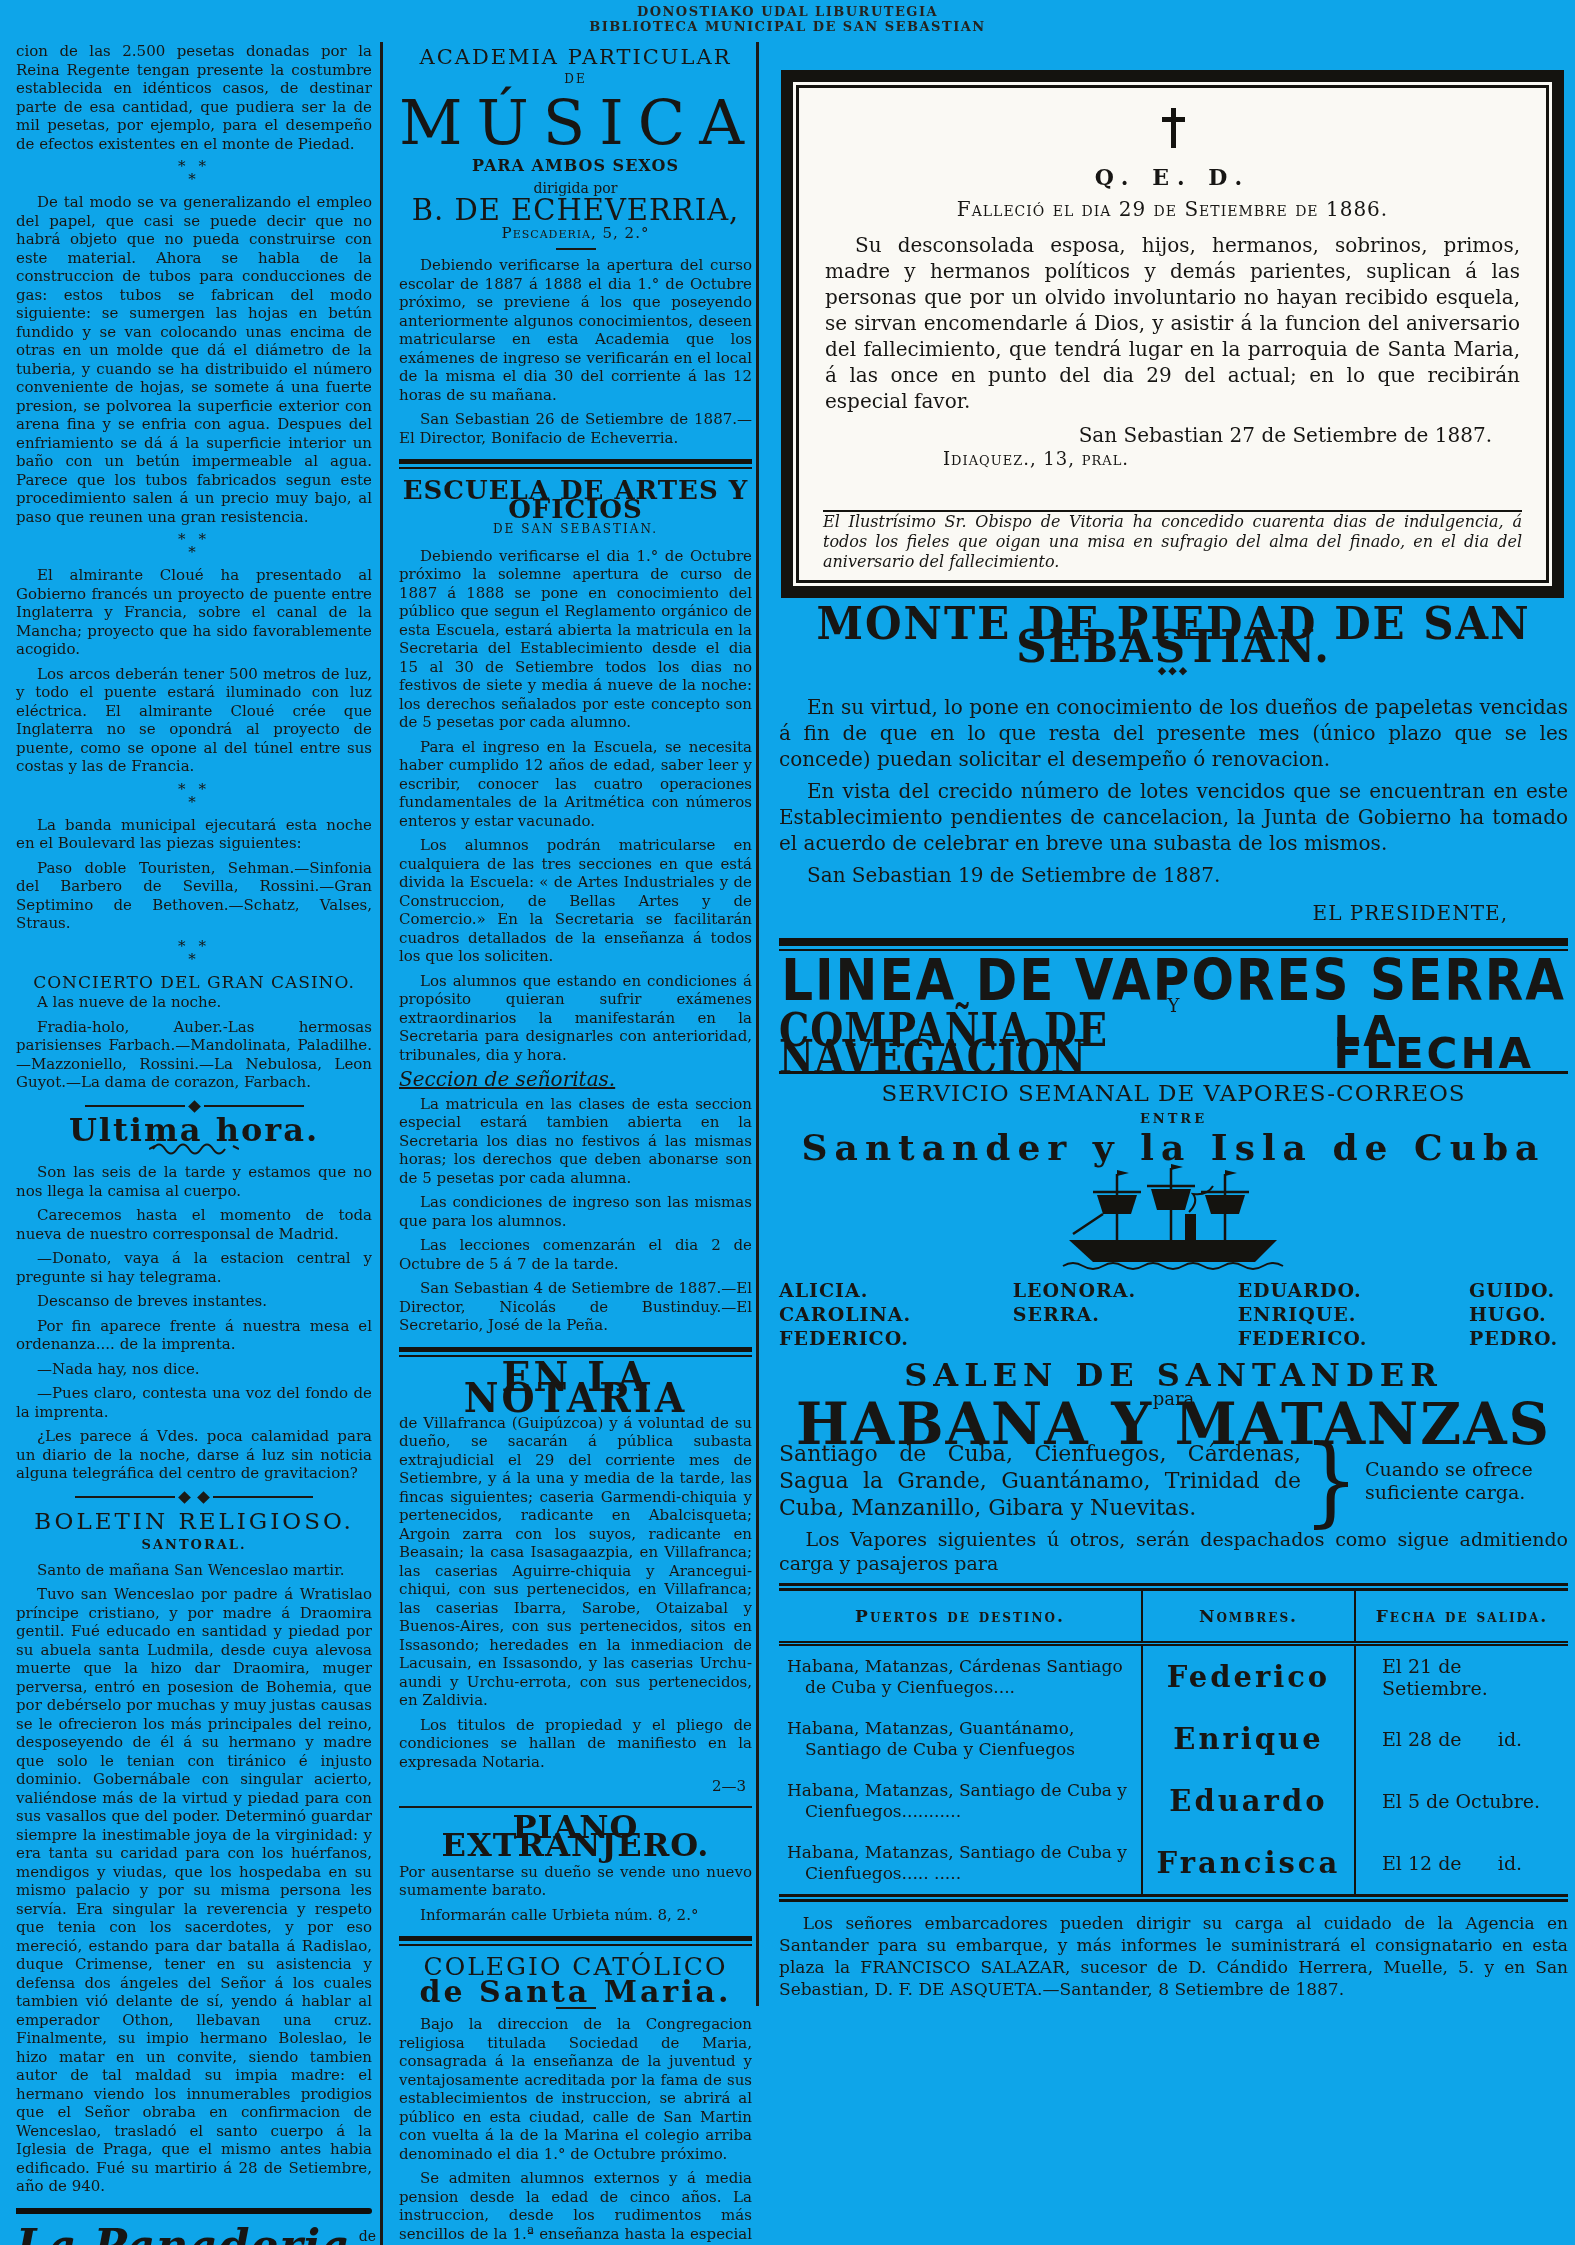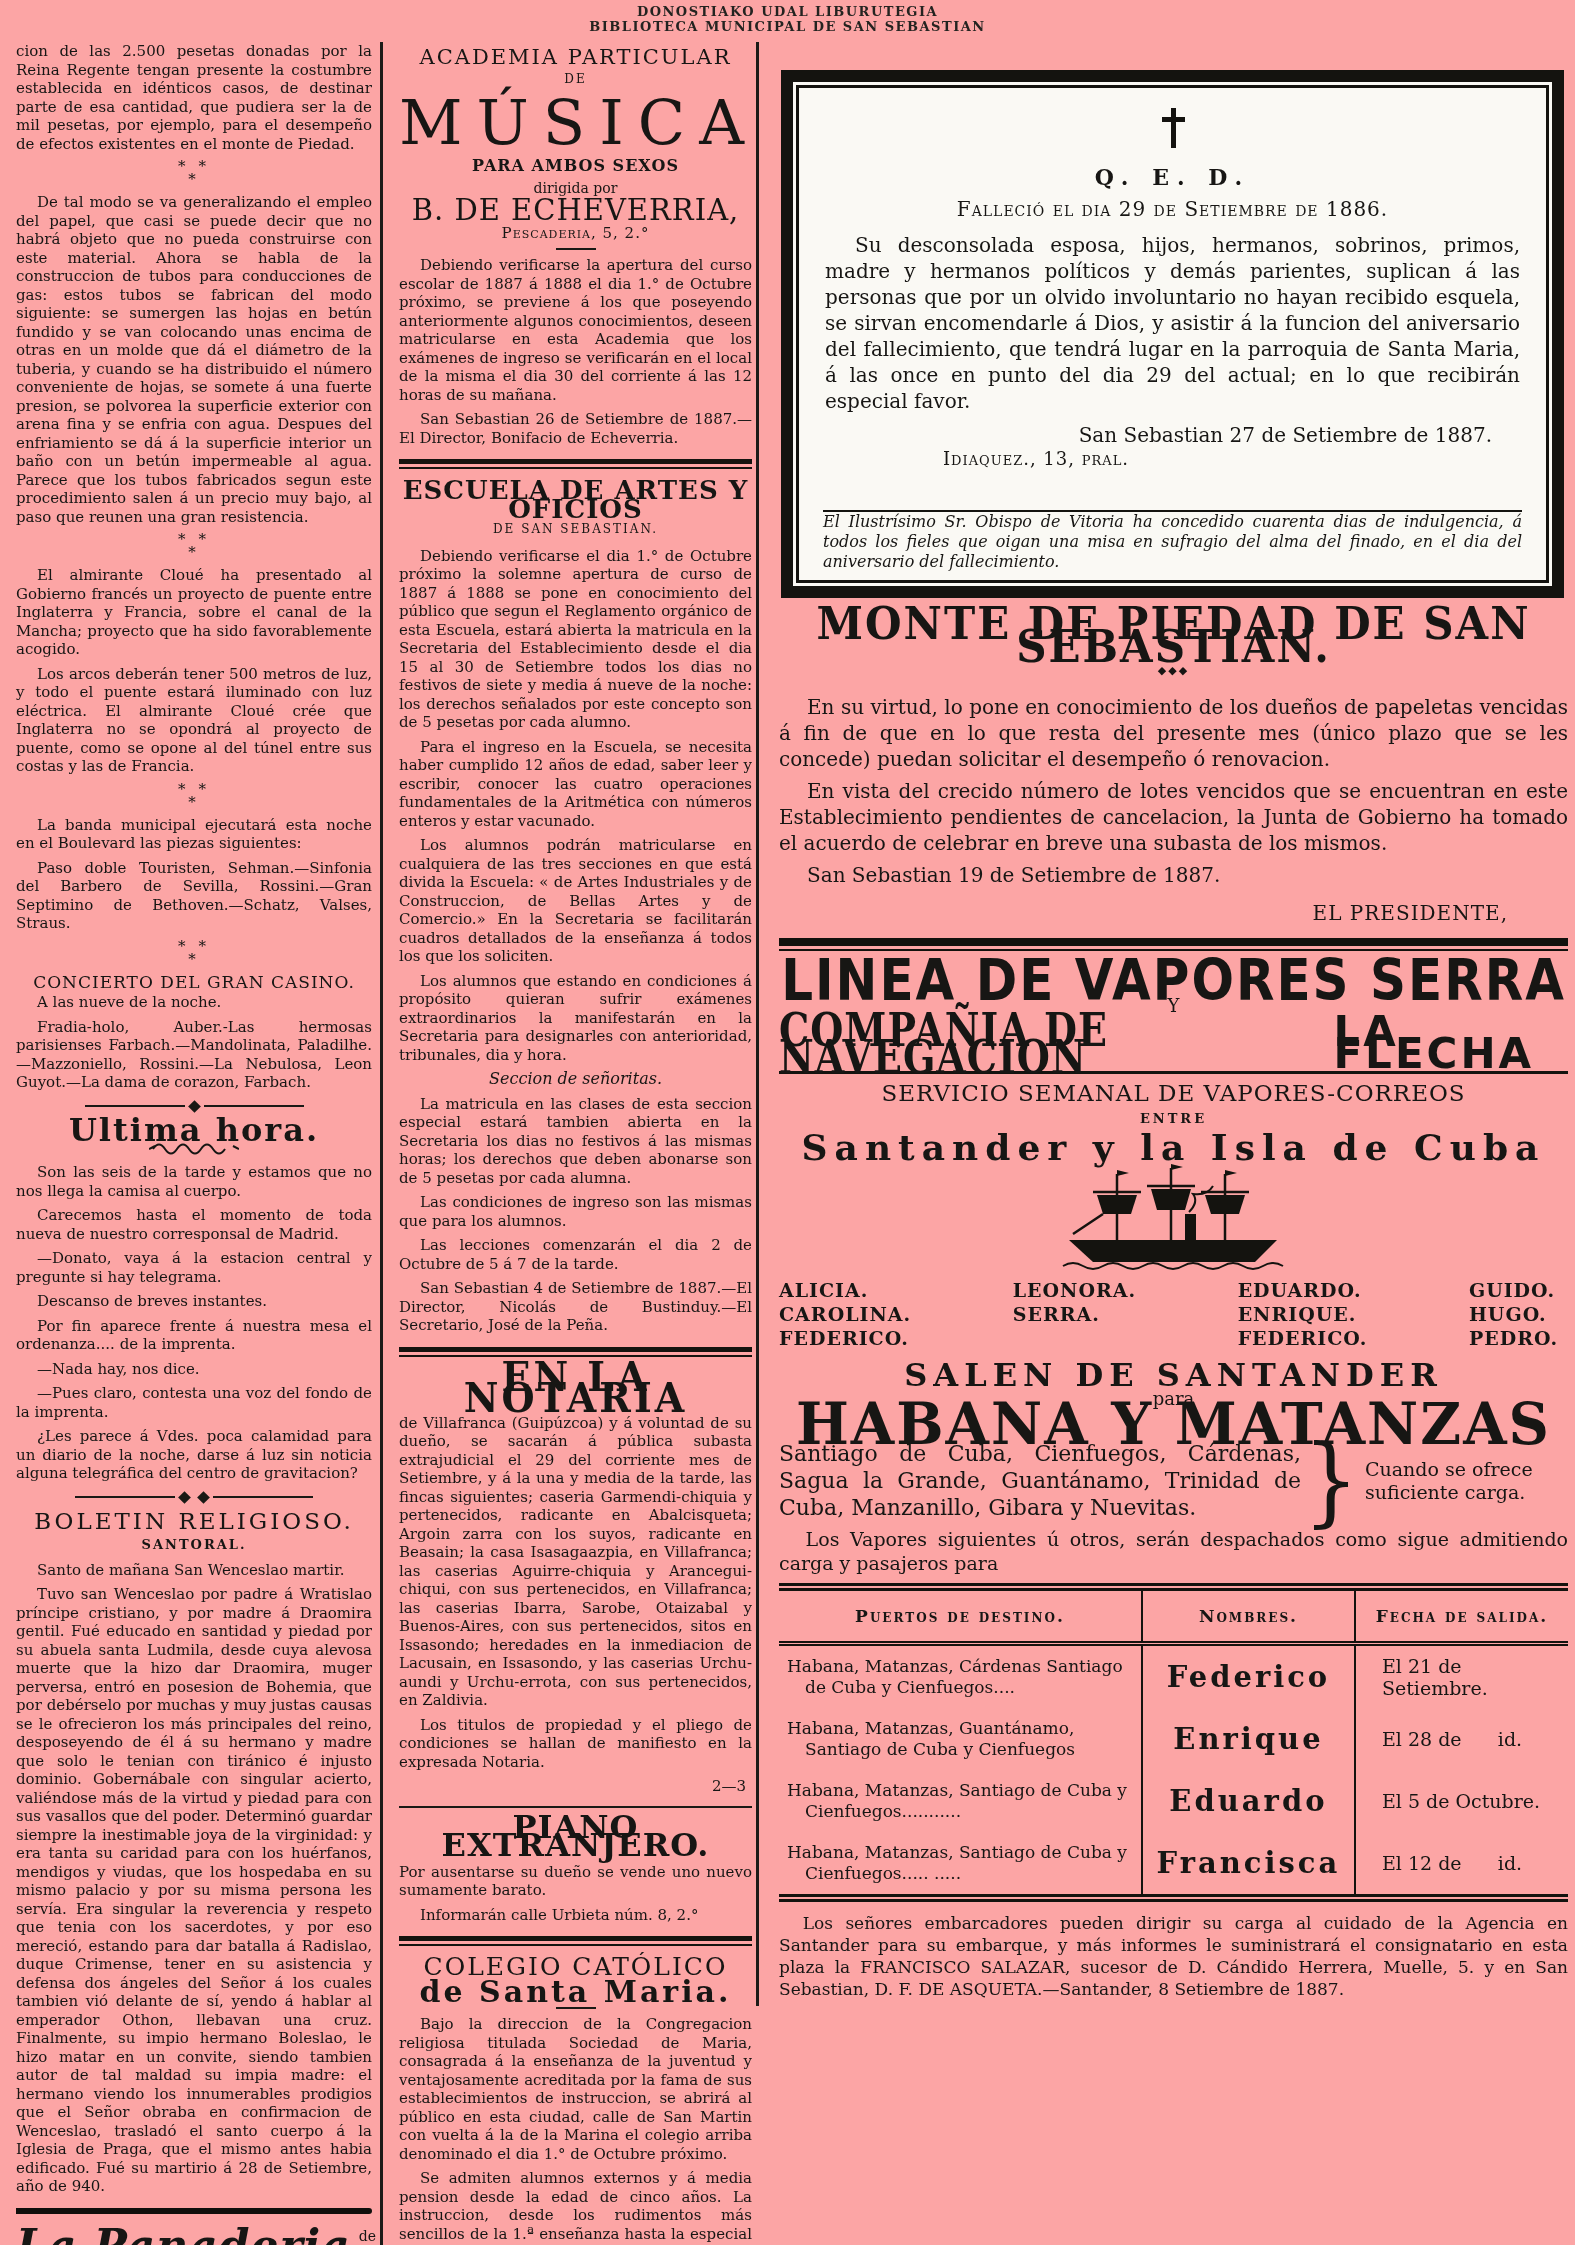--- a/index.html
+++ b/index.html
@@ -1,16 +1,16 @@
 <!DOCTYPE html>
 <html><head>
 <meta charset="utf-8">
 <style>
   html,body{margin:0;padding:0;background:#e8e6e0;}
-  #page{position:relative;width:1575px;height:2245px;background:#fca5a5;color:#171614;
+  #page{position:relative;width:1575px;height:2245px;background:#0ea5e9;color:#171614;
         font-family:"DejaVu Serif", serif;overflow:hidden;}
   
   .col{position:absolute;top:42px;}
   p{margin:0 0 6px 0;text-align:justify;text-indent:1.4em;}
   .noindent{text-indent:0;}
   
   #pagehead{position:absolute;top:4px;left:0;width:100%;text-align:center;color:#242320;
             font-family:"DejaVu Serif",serif;}
   #pagehead div{font-size:13px;letter-spacing:1.5px;line-height:15px;font-weight:bold;}
   
@@ -46,21 +46,21 @@
   .acad-l1{font-size:21px;letter-spacing:2px;text-align:center;margin-top:6px;}
   .acad-l2{font-size:12px;text-align:center;letter-spacing:2px;margin:3px 0;}
   .acad-musica{font-size:62px;letter-spacing:14px;text-align:right;line-height:64px;margin:2px 0;}
   .acad-l4{font-size:16px;font-weight:bold;text-align:center;letter-spacing:1px;}
   .acad-l5{font-size:14px;text-align:center;margin:3px 0;}
   .acad-l6{font-size:29px;text-align:center;letter-spacing:1px;margin:4px 0;}
   .acad-l7{font-size:15px;text-align:center;font-variant:small-caps;letter-spacing:1px;}
   .mini-dash{width:40px;border-top:2px solid #1a1915;margin:6px auto;}
   .esc-title{font-size:26px;text-align:center;letter-spacing:1px;margin:6px 0 2px 0;font-weight:bold;}
   .esc-sub{font-size:12px;text-align:center;font-variant:small-caps;letter-spacing:2px;margin-bottom:8px;}
-  .seccion{font-style:italic;text-align:center;font-size:16px;margin:6px 0;}
+  .seccion{font-style:italic;text-align:left;font-size:20px;margin:6px 0;text-decoration:underline;}
   .notaria-title{font-size:38px;font-weight:bold;text-align:center;letter-spacing:3px;
                  transform:scaleY(1.1);margin:8px 0 8px 0;}
   .piano-title{font-size:32px;font-weight:bold;text-align:center;letter-spacing:1px;margin:6px 0 8px 0;}
   .colegio-t1{font-size:25px;text-align:center;letter-spacing:2px;margin-top:8px;}
   .colegio-t2{font-size:30px;font-weight:bold;text-align:center;letter-spacing:3px;margin:6px 0 2px 0;}
   .pagenum{text-align:right;font-size:15px;margin:2px 6px 8px 0;}
   
   .esquela{border:12px solid #14130f;box-shadow:inset 0 0 0 3px #faf9f4, inset 0 0 0 6px #14130f;
            margin:28px 4px 0 2px;padding:26px 30px 14px 30px;background:#faf9f4;}
   .cross{width:26px;height:40px;position:relative;margin:0 auto 18px auto;}

